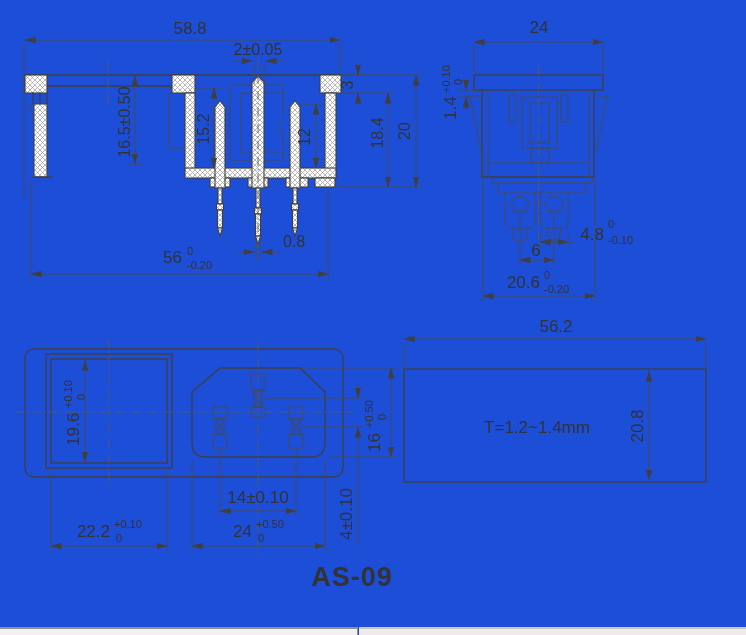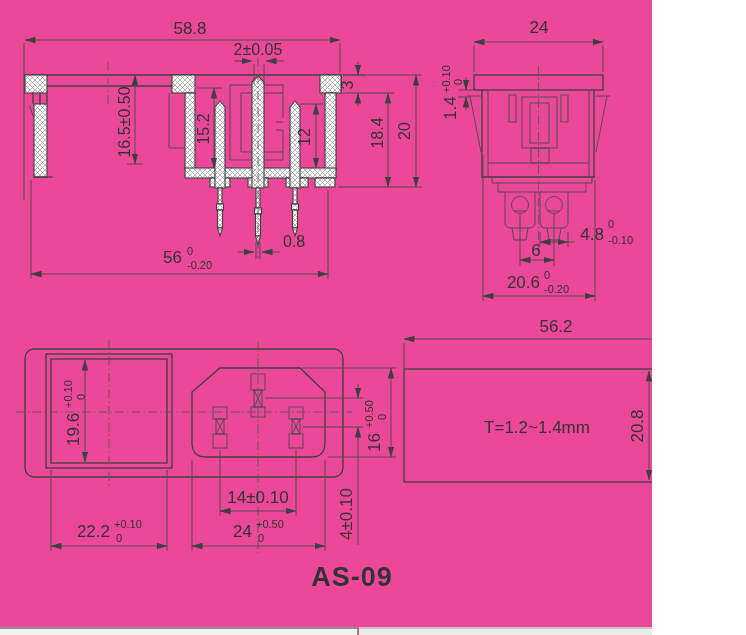--- a/index.html
+++ b/index.html
@@ -1,16 +1,16 @@
 <!DOCTYPE html>
 <html><head>
 <meta charset="utf-8">
 <style>
   html,body{margin:0;padding:0;background:#fff;}
-  #canvas{position:relative;width:652px;height:635px;background:#ec4899;overflow:hidden;
+  #canvas{position:relative;width:746px;height:635px;background:#1d4ed8;overflow:hidden;
           font-family:"Liberation Sans", sans-serif;}
   svg{position:absolute;left:0;top:0;}
   
   .ln{stroke:#3f3f3f;stroke-width:1.3;fill:none;stroke-linecap:square;}
   .tn{stroke:#4a4a4a;stroke-width:0.9;fill:none;}
   .cl{stroke:#5a5a5a;stroke-width:0.9;fill:none;stroke-dasharray:9 3 1.5 3;}
   .hx{fill:url(#xh);stroke:#3f3f3f;stroke-width:1.1;}
   .wh{fill:#ffffff;stroke:none;}
   text{fill:#333333;font-family:"Liberation Sans", sans-serif;}
   .t16{font-size:16px;}

